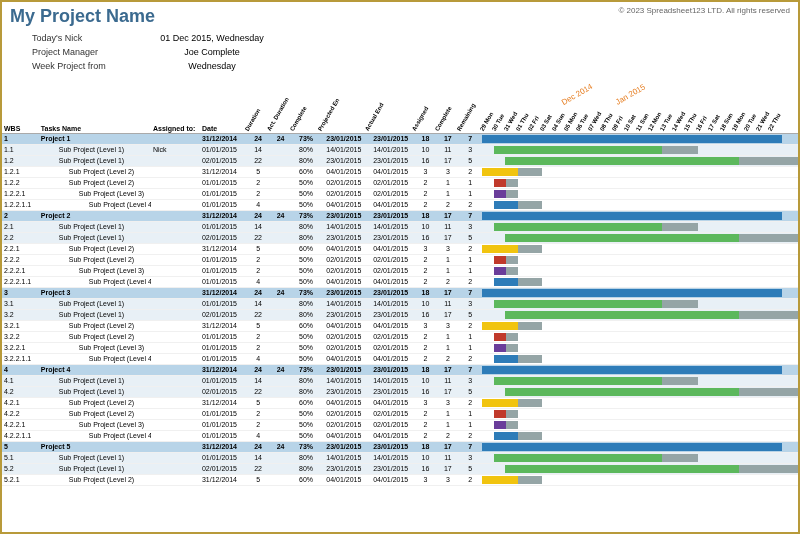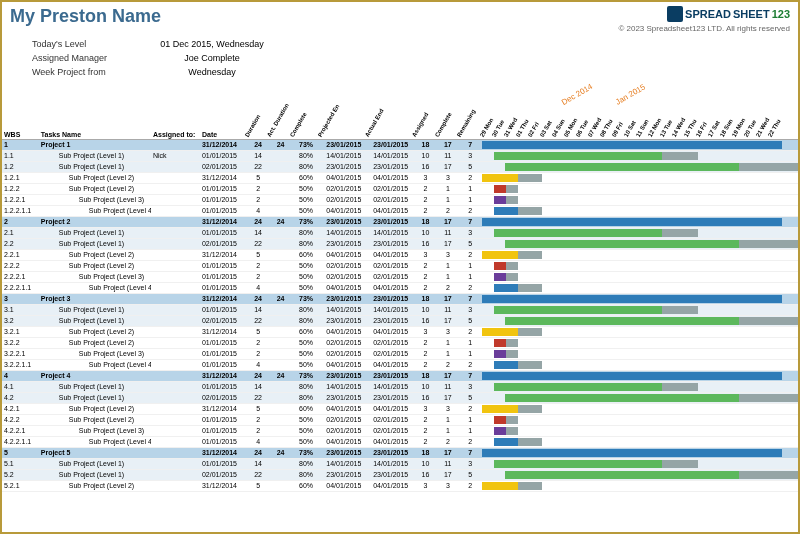--- a/index.html
+++ b/index.html
@@ -37,39 +37,33 @@
 .green { background: #5cb85c; }
 .red { background: #c0392b; }
 .yellow { background: #f1c40f; }
 .purple { background: #6a3d9a; }
 .grey { background: #95a5a6; }
 </style>
 </head>
 <body>
 
 <div class="header">
-  <div class="title">My Preston Name</div>
+  <div class="title">My Project Name</div>
   <div class="logo-area">
-    <div class="logo">
-      <div class="logo-icon"></div>
-      <span class="logo-text1">SPREAD</span>
-        <span class="logo-text1">SHEET</span>
-        <span class="logo-text2">123</span>
-    </div>
     <div>© 2023 Spreadsheet123 LTD. All rights reserved</div>
   </div>
 </div>
 
 <div id="info-block">
     <div class="info-block">
-      <div class="info-label">Today's Level</div>
+      <div class="info-label">Today's Nick</div>
       <div class="info-value">01 Dec 2015, Wednesday</div>
     </div>
     <div class="info-block">
-      <div class="info-label">Assigned Manager</div>
+      <div class="info-label">Project Manager</div>
       <div class="info-value">Joe Complete</div>
     </div>
     <div class="info-block">
       <div class="info-label">Week Project from</div>
       <div class="info-value">Wednesday</div>
     </div>
   </div>
 
 <div class="timeline-header" style="position:absolute; top:90px; left:560px;">
   <span class="month-dec">Dec 2014</span>

